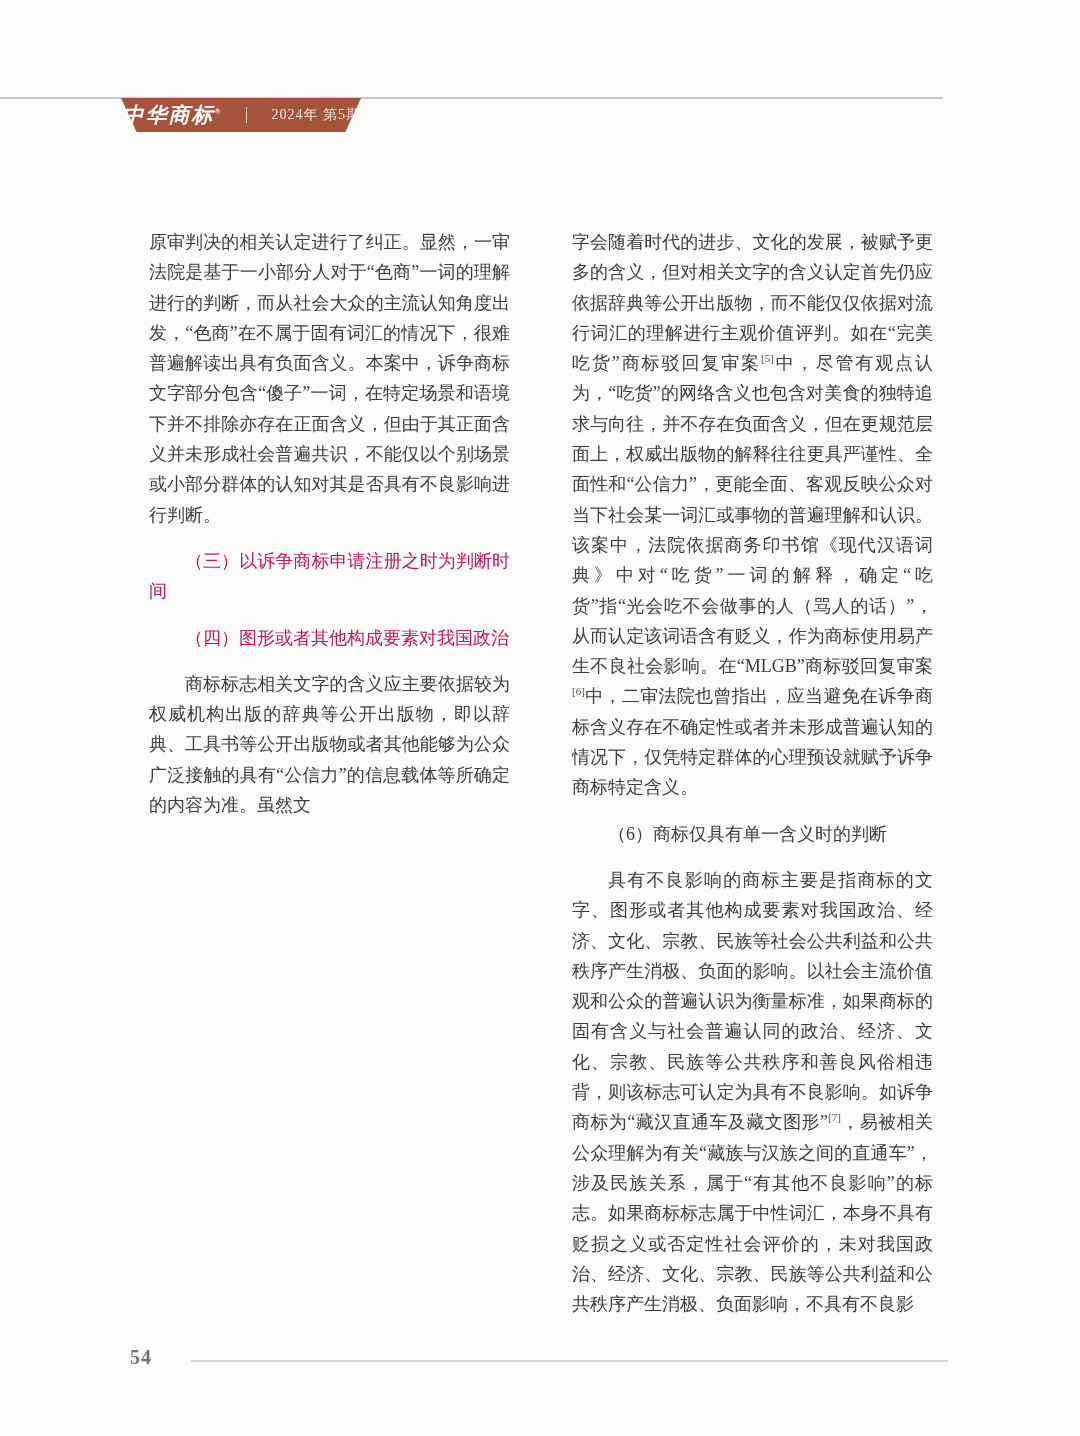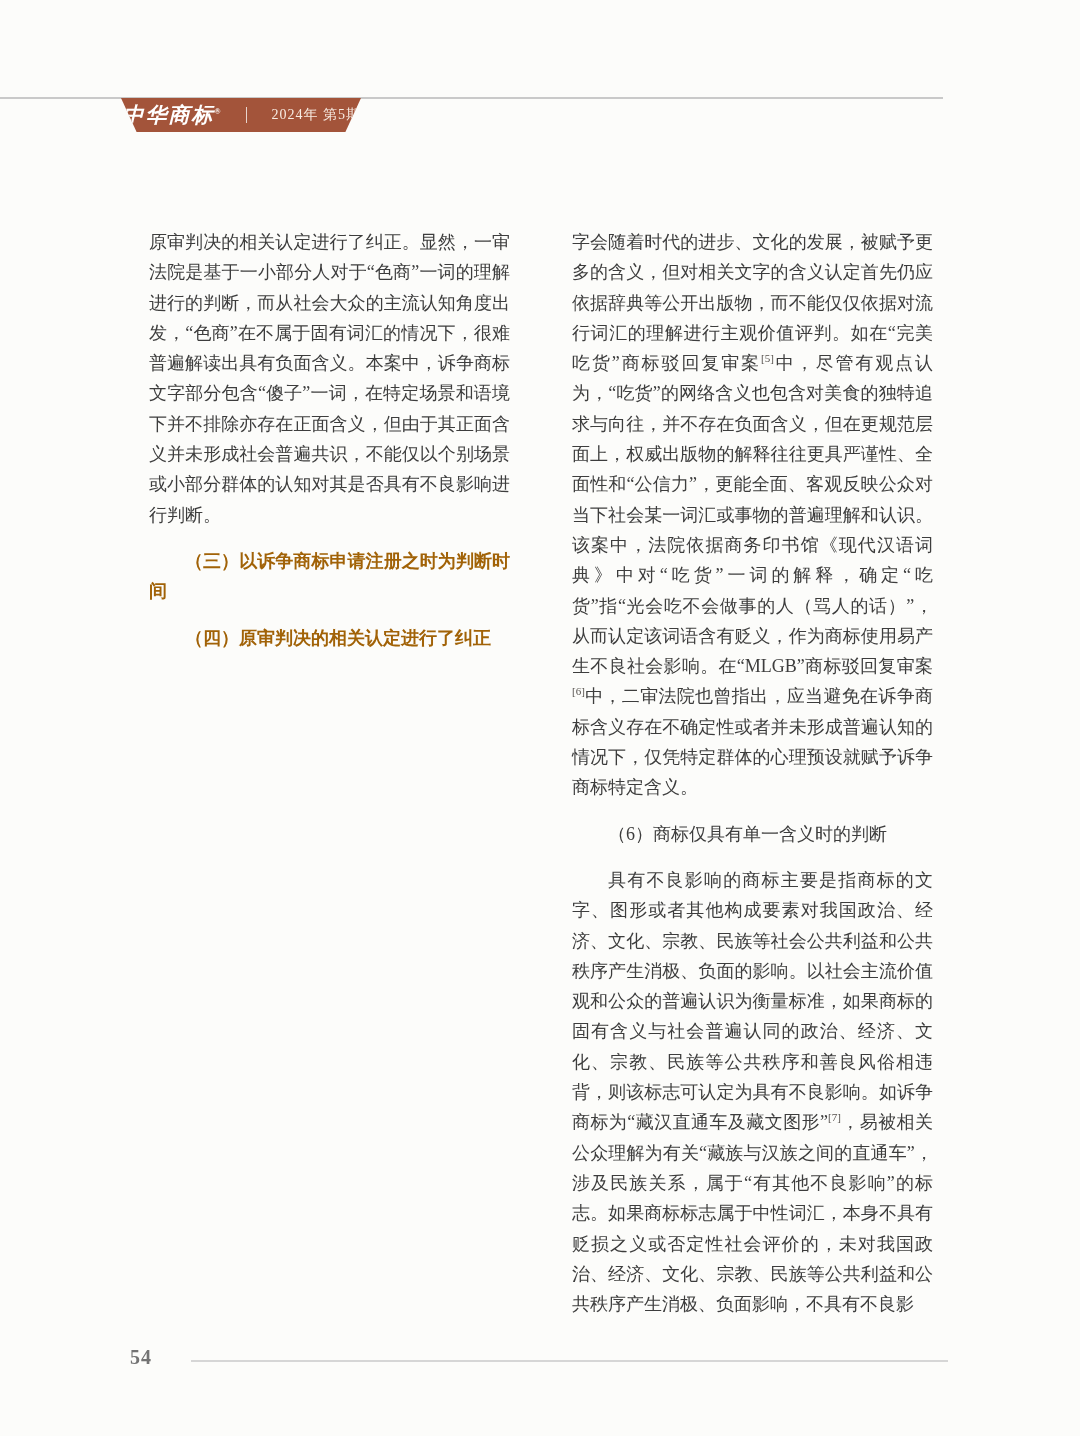--- a/index.html
+++ b/index.html
@@ -48,21 +48,21 @@
     font-size:18px; line-height:30.3px;
     color:#3d3d3d;
     text-align:justify;
   }
   .col-left  { left:133px; }
   .col-right { left:556px; }
   .col p { margin:16px; text-indent:2em; }
   .col p.continuation { text-indent:0; }
   .sec-heading {
     margin:0; font-size:18px; line-height:30.3px;
-    font-weight:bold; color:#a16207;
+    font-weight:normal; color:#be185d;
     text-indent:1.55em;
   }
   .subhead { font-weight:bold; }
   sup {
     font-size:11px; line-height:0;
     color:#55504c;
   }
   .footer-pagenum {
     position:absolute; left:130px; top:1346px;
     font-size:20px; font-weight:bold; color:#737373;
@@ -83,21 +83,22 @@
 
   <div class="banner">
     <span class="logo"><span>中华商标</span><span class="reg">®</span></span>
     <span class="banner-sep"></span>
     <span class="issue">2024年 第5期</span>
   </div>
 
   <div class="col col-left">
     <p class="continuation">原审判决的相关认定进行了纠正。显然，一审法院是基于一小部分人对于“色商”一词的理解进行的判断，而从社会大众的主流认知角度出发，“色商”在不属于固有词汇的情况下，很难普遍解读出具有负面含义。本案中，诉争商标文字部分包含“傻子”一词，在特定场景和语境下并不排除亦存在正面含义，但由于其正面含义并未形成社会普遍共识，不能仅以个别场景或小部分群体的认知对其是否具有不良影响进行判断。</p>
     <p class="sec-heading">（三）以诉争商标申请注册之时为判断时间</p>
-    <p class="sec-heading">（四）原审判决的相关认定进行了纠正</p>
+    <p class="sec-heading">（四）图形或者其他构成要素对我国政治</p>
+    <p>商标标志相关文字的含义应主要依据较为权威机构出版的辞典等公开出版物，即以辞典、工具书等公开出版物或者其他能够为公众广泛接触的具有“公信力”的信息载体等所确定的内容为准。虽然文</p>
   </div>
 
   <div class="col col-right">
     <p class="continuation"><span>字会随着时代的进步、文化的发展，被赋予更多的含义，但对相关文字的含义认定首先仍应依据辞典等公开出版物，而不能仅仅依据对流行词汇的理解进行主观价值评判。如在“完美吃货”商标驳回复审案</span><sup>[5]</sup><span>中，尽管有观点认为，“吃货”的网络含义也包含对美食的独特追求与向往，并不存在负面含义，但在更规范层面上，权威出版物的解释往往更具严谨性、全面性和“公信力”，更能全面、客观反映公众对当下社会某一词汇或事物的普遍理解和认识。该案中，法院依据商务印书馆《现代汉语词典》中对“吃货”一词的解释，确定“吃货”指“光会吃不会做事的人（骂人的话）”，从而认定该词语含有贬义，作为商标使用易产生不良社会影响。在“MLGB”商标驳回复审案</span><sup>[6]</sup><span>中，二审法院也曾指出，应当避免在诉争商标含义存在不确定性或者并未形成普遍认知的情况下，仅凭特定群体的心理预设就赋予诉争商标特定含义。</span></p>
     <p>（6）商标仅具有单一含义时的判断</p>
     <p><span>具有不良影响的商标主要是指商标的文字、图形或者其他构成要素对我国政治、经济、文化、宗教、民族等社会公共利益和公共秩序产生消极、负面的影响。以社会主流价值观和公众的普遍认识为衡量标准，如果商标的固有含义与社会普遍认同的政治、经济、文化、宗教、民族等公共秩序和善良风俗相违背，则该标志可认定为具有不良影响。如诉争商标为“藏汉直通车及藏文图形”</span><sup>[7]</sup><span>，易被相关公众理解为有关“藏族与汉族之间的直通车”，涉及民族关系，属于“有其他不良影响”的标志。如果商标标志属于中性词汇，本身不具有贬损之义或否定性社会评价的，未对我国政治、经济、文化、宗教、民族等公共利益和公共秩序产生消极、负面影响，不具有不良影</span></p>
   </div>
 
   <div class="footer-pagenum">54</div>
   <div class="footer-rule"></div>

